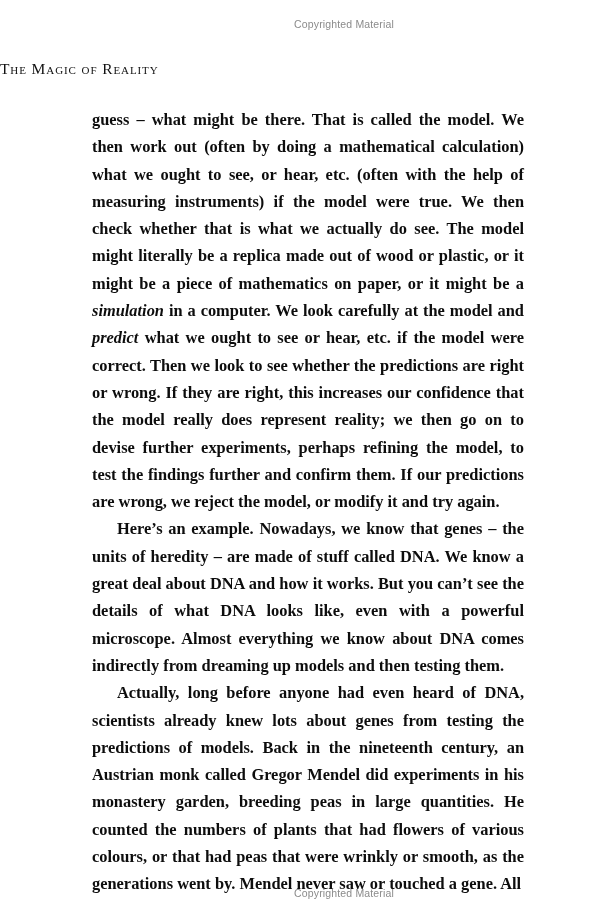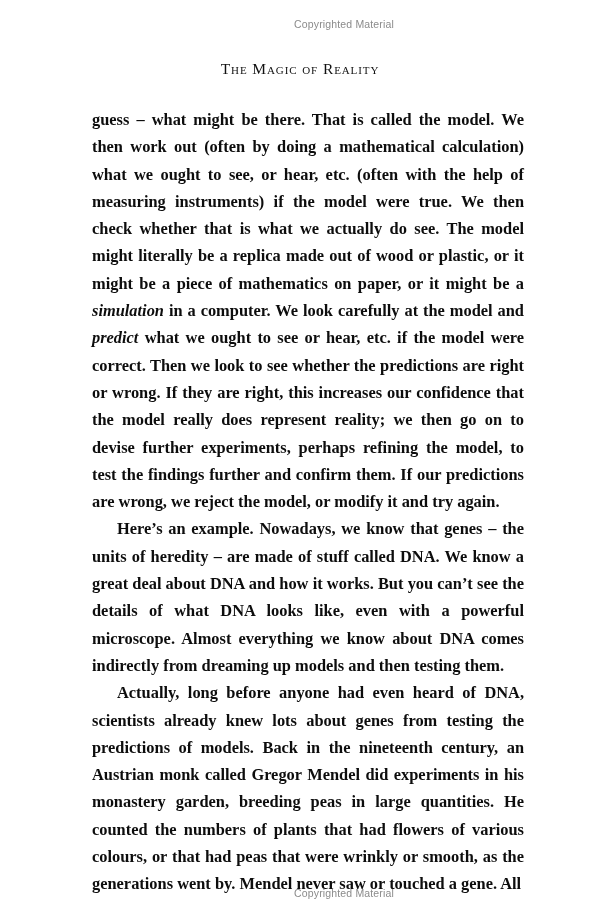--- a/index.html
+++ b/index.html
@@ -38,21 +38,21 @@
   }
   .watermark.top { top: 18px; }
   .watermark.bottom { top: 887px; }
 
   
   .running-head {
     position: absolute;
     left: 0;
     top: 60px;
     width: 600px;
-    text-align: center;
+    text-align: left;
     font-family: "Liberation Serif", "DejaVu Serif", serif;
     font-size: 15.5px;
     font-variant: small-caps;
     letter-spacing: 0.9px;
     color: #111111;
     white-space: nowrap;
   }
 
   
   .textblock {

